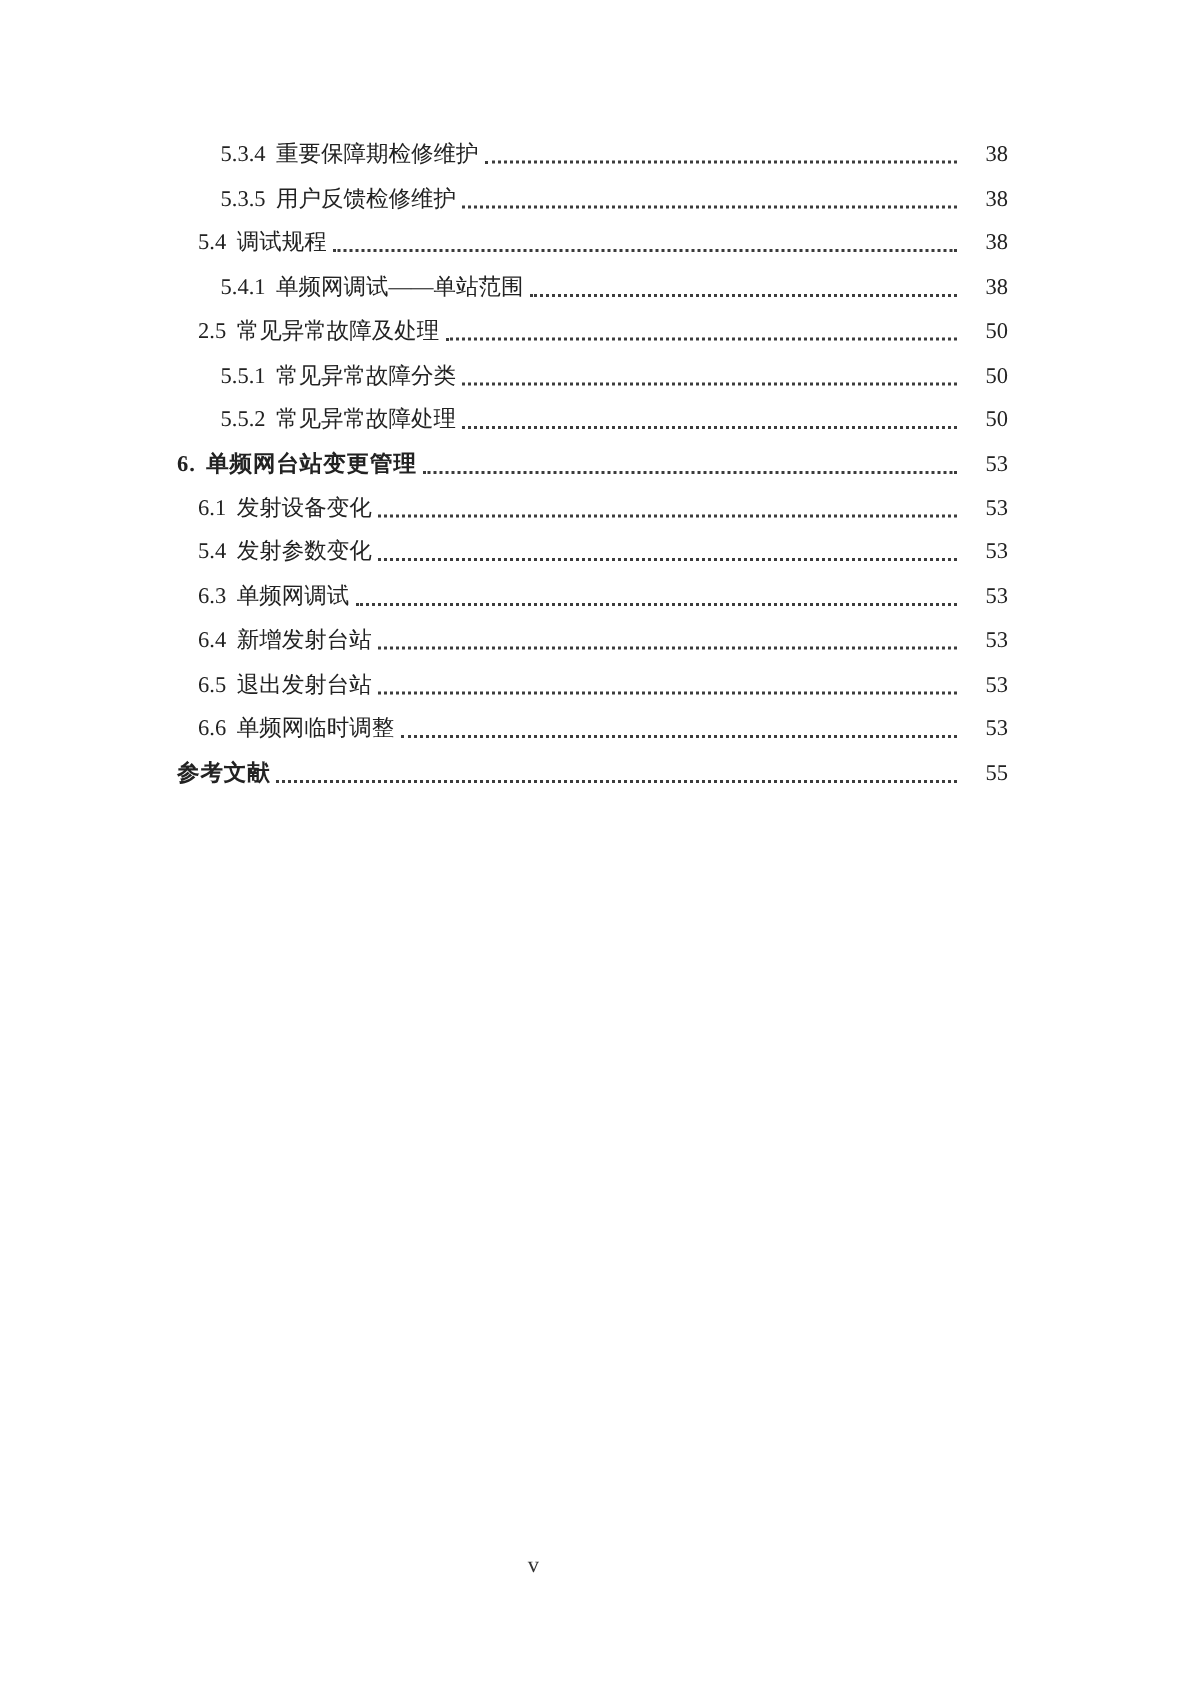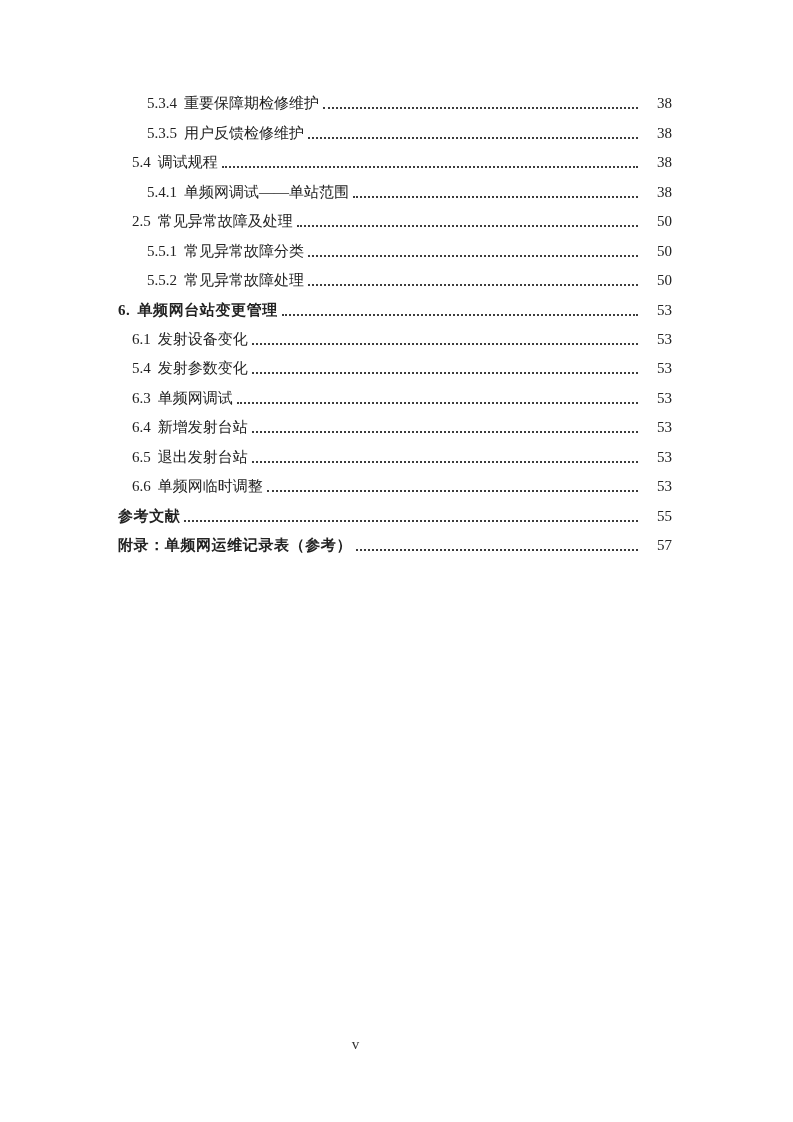--- a/index.html
+++ b/index.html
@@ -172,25 +172,19 @@
     <span class="toc-page">53</span>
   </div>
 
   <div class="toc-row level-1 bold">
 
     <span class="toc-title">参考文献</span>
     <span class="toc-dots"></span>
     <span class="toc-page">55</span>
   </div>
 
-  <div class="toc-row level-1 bold">
-
-    <span class="toc-title">附录：单频网运维记录表（参考）</span>
-    <span class="toc-dots"></span>
-    <span class="toc-page">57</span>
-  </div>
 </div>
 
   <div class="page-footer">
     <span>v</span>
   </div>
 
 </div>
 
 </body></html>

